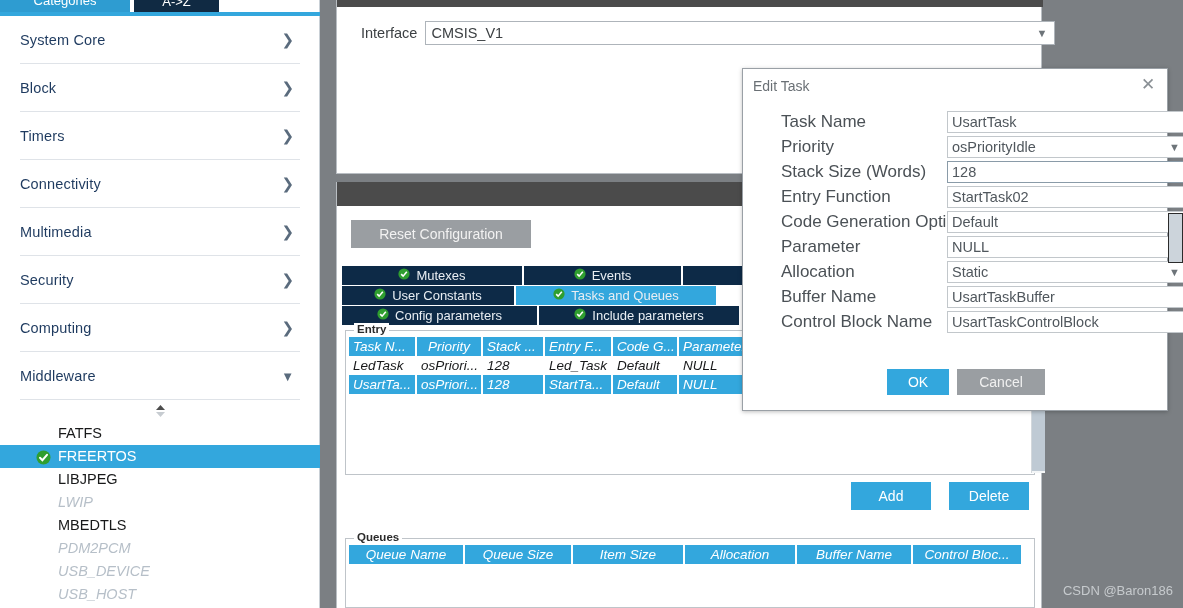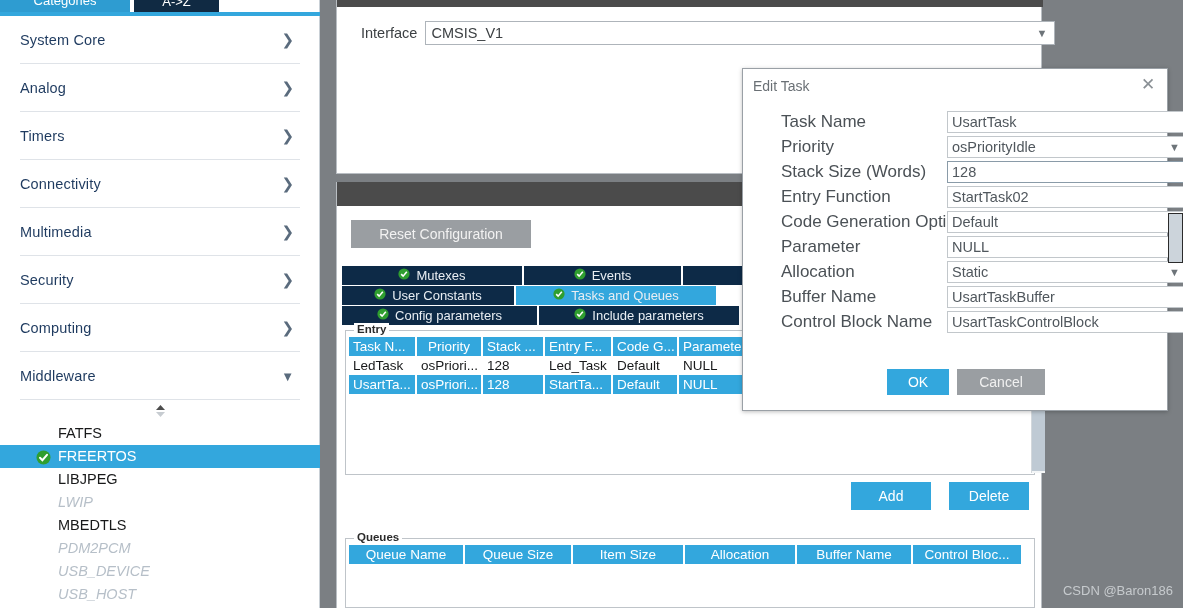--- a/index.html
+++ b/index.html
@@ -126,21 +126,21 @@
   .group {
     position: absolute; border: 1px solid #bfc4c9; background: #fff;
   }
   .group-title {
     position: absolute; left: 8px; top: -8px; background: #fff;
     padding: 0 3px; font-size: 11.5px; font-weight: bold; color: #2b2b2b;
   }
   .g-tasks { left: 8px; top: 148px; width: 690px; height: 145px; }
   .g-queues { left: 8px; top: 356px; width: 690px; height: 70px; }
 
-  .tbl { position: absolute; left: 3px; top: 6px; }
+  .tbl { position: absolute; left: 3px; top: 6px; font-style: italic; }
   .th-row, .td-row { display: flex; height: 19px; }
   .th {
     background: #33a7dd; color: #fff; font-size: 13.5px;
     padding: 0 4px; line-height: 19px; overflow: hidden;
     white-space: nowrap; border-right: 2px solid #fff;
   }
   .th.center { text-align: center; }
   .td {
     font-size: 13.5px; color: #18191a; padding: 0 4px; line-height: 19px;
     overflow: hidden; white-space: nowrap; background: #fff;
@@ -234,21 +234,21 @@
 
     <div class="cat-list">
 
       <div class="cat-item">
         <span class="label">System Core</span>
         <span class="chev">❯</span>
         <span class="rule"></span>
       </div>
 
       <div class="cat-item">
-        <span class="label">Analog</span>
+        <span class="label">Block</span>
         <span class="chev">❯</span>
         <span class="rule"></span>
       </div>
 
       <div class="cat-item">
         <span class="label">Timers</span>
         <span class="chev">❯</span>
         <span class="rule"></span>
       </div>
 

